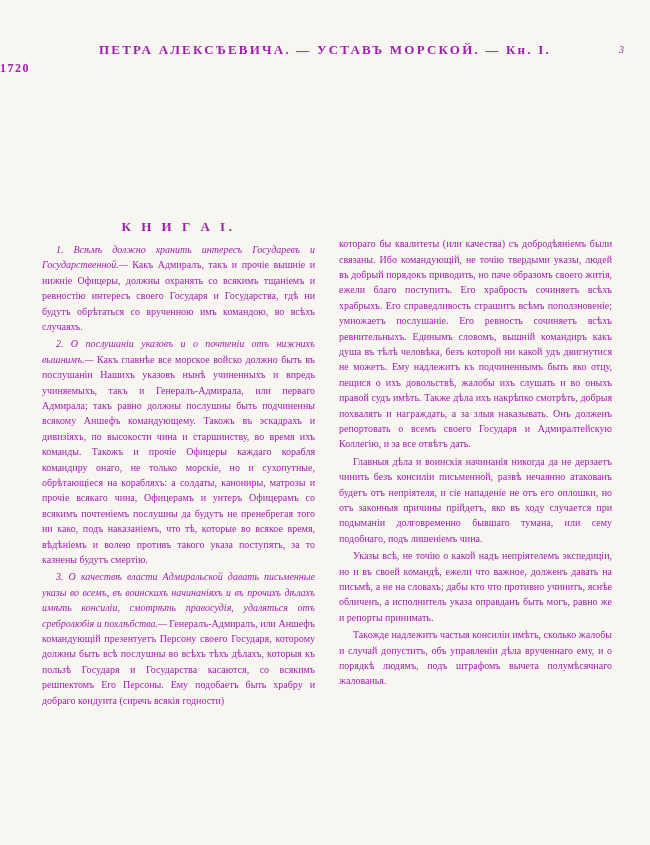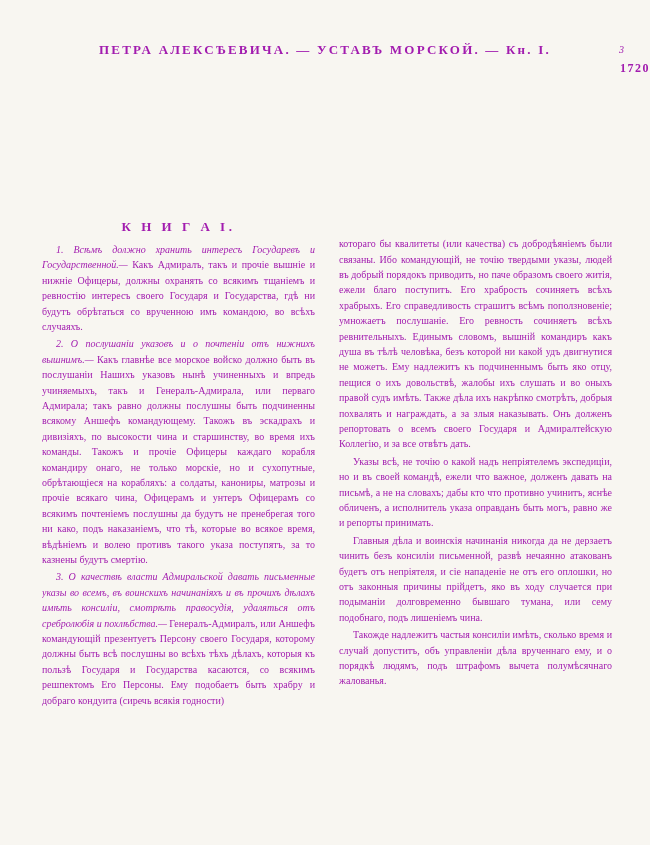--- a/index.html
+++ b/index.html
@@ -34,21 +34,21 @@
     top: 44px;
     right: 26px;
     font-size: 10px;
     font-style: italic;
   }
   .year-line {
     position: absolute;
     top: 61px;
     left: 0;
     right: 0;
-    text-align: right;
+    text-align: left;
     font-size: 12px;
     letter-spacing: 1.5px;
     font-weight: 700;
   }
   .columns {
     position: absolute;
     top: 88px;
     left: 42px;
     right: 38px;
     bottom: 6px;
@@ -111,20 +111,20 @@
 
       <p class="para"><span class="lead">2. О послушаніи указовъ и о почтеніи отъ нижнихъ вышнимъ.—</span><span> Какъ главнѣе все морское войско должно быть въ послушаніи Нашихъ указовъ нынѣ учиненныхъ и впредь учиняемыхъ, такъ и Генералъ-Адмирала, или перваго Адмирала; такъ равно должны послушны быть подчиненны всякому Аншефъ командующему. Такожъ въ эскадрахъ и дивизіяхъ, по высокости чина и старшинству, во время ихъ команды. Такожъ и прочіе Офицеры каждаго корабля командиру онаго, не только морскіе, но и сухопутные, обрѣтающіеся на корабляхъ: а солдаты, канониры, матрозы и прочіе всякаго чина, Офицерамъ и унтеръ Офицерамъ со всякимъ почтеніемъ послушны да будутъ не пренебрегая того ни како, подъ наказаніемъ, что тѣ, которые во всякое время, вѣдѣніемъ и волею противъ такого указа поступятъ, за то казнены будутъ смертію.</span></p>
 
       <p class="para"><span class="lead">3. О качествѣ власти Адмиральской давать письменные указы во всемъ, въ воинскихъ начинаніяхъ и въ прочихъ дѣлахъ имѣть консиліи, смотрѣть правосудія, удаляться отъ сребролюбія и похлѣбства.—</span><span> Генералъ-Адмиралъ, или Аншефъ командующій презентуетъ Персону своего Государя, которому должны быть всѣ послушны во всѣхъ тѣхъ дѣлахъ, которыя къ пользѣ Государя и Государства касаются, со всякимъ решпектомъ Его Персоны. Ему подобаетъ быть храбру и добраго кондуита (сиречь всякія годности)</span></p>
     </div>
 
     <div class="divider"></div>
 
     <div class="col right">
       <p class="para noindent">котораго бы квалитеты (или качества) съ добродѣяніемъ были связаны. Ибо командующій, не точію твердыми указы, людей въ добрый порядокъ приводить, но паче образомъ своего житія, ежели благо поступитъ. Его храбрость сочиняетъ всѣхъ храбрыхъ. Его справедливость страшитъ всѣмъ поползновеніе; умножаетъ послушаніе. Его ревность сочиняетъ всѣхъ ревнительныхъ. Единымъ словомъ, вышній командиръ какъ душа въ тѣлѣ человѣка, безъ которой ни какой удъ двигнутися не можетъ. Ему надлежитъ къ подчиненнымъ быть яко отцу, пещися о ихъ довольствѣ, жалобы ихъ слушать и во оныхъ правой судъ имѣть. Также дѣла ихъ накрѣпко смотрѣть, добрыя похвалять и награждать, а за злыя наказывать. Онъ долженъ репортовать о всемъ своего Государя и Адмиралтейскую Коллегію, и за все отвѣтъ дать.</p>
+      <p class="para">Главныя дѣла и воинскія начинанія никогда да не дерзаетъ чинить безъ консиліи письменной, развѣ нечаянно атакованъ будетъ отъ непріятеля, и сіе нападеніе не отъ его оплошки, но отъ законныя причины прійдетъ, яко въ ходу случается при подыманіи долговременно бывшаго тумана, или сему подобнаго, подъ лишеніемъ чина.</p>
       <p class="para">Указы всѣ, не точію о какой надъ непріятелемъ экспедиціи, но и въ своей командѣ, ежели что важное, долженъ давать на письмѣ, а не на словахъ; дабы кто что противно учинитъ, яснѣе обличенъ, а исполнитель указа оправданъ быть могъ, равно же и репорты принимать.</p>
-      <p class="para">Главныя дѣла и воинскія начинанія никогда да не дерзаетъ чинить безъ консиліи письменной, развѣ нечаянно атакованъ будетъ отъ непріятеля, и сіе нападеніе не отъ его оплошки, но отъ законныя причины прійдетъ, яко въ ходу случается при подыманіи долговременно бывшаго тумана, или сему подобнаго, подъ лишеніемъ чина.</p>
-      <p class="para">Такожде надлежитъ частыя консиліи имѣть, сколько время и случай допуститъ, объ управленіи дѣла врученнаго ему, и о порядкѣ людямъ, подъ штрафомъ вычета полумѣсячнаго жалованья.</p>
+      <p class="para">Такожде надлежитъ частыя консиліи имѣть, сколько жалобы и случай допуститъ, объ управленіи дѣла врученнаго ему, и о порядкѣ людямъ, подъ штрафомъ вычета полумѣсячнаго жалованья.</p>
     </div>
 
   </div>
 
 </div>
 
 </body></html>

